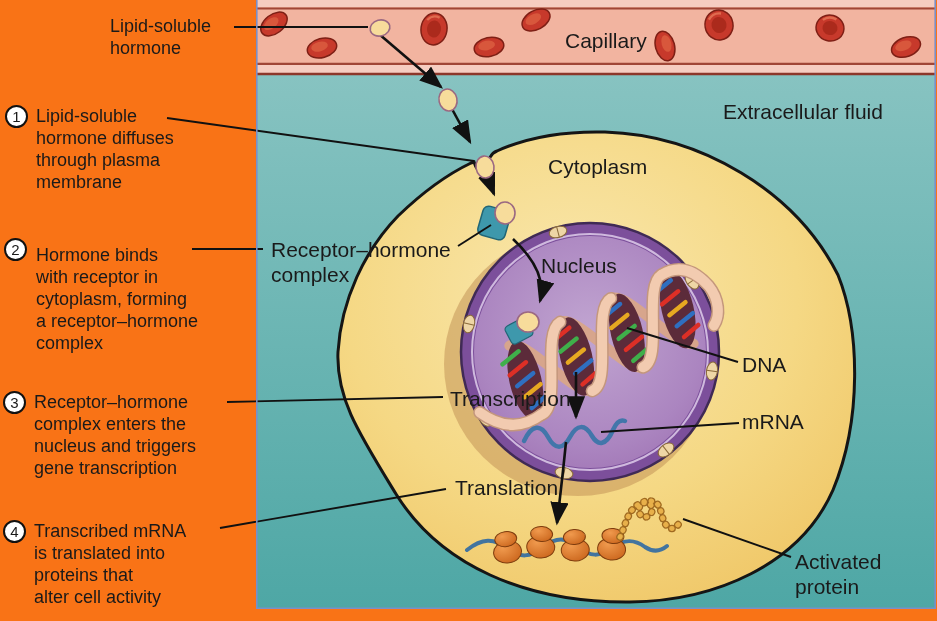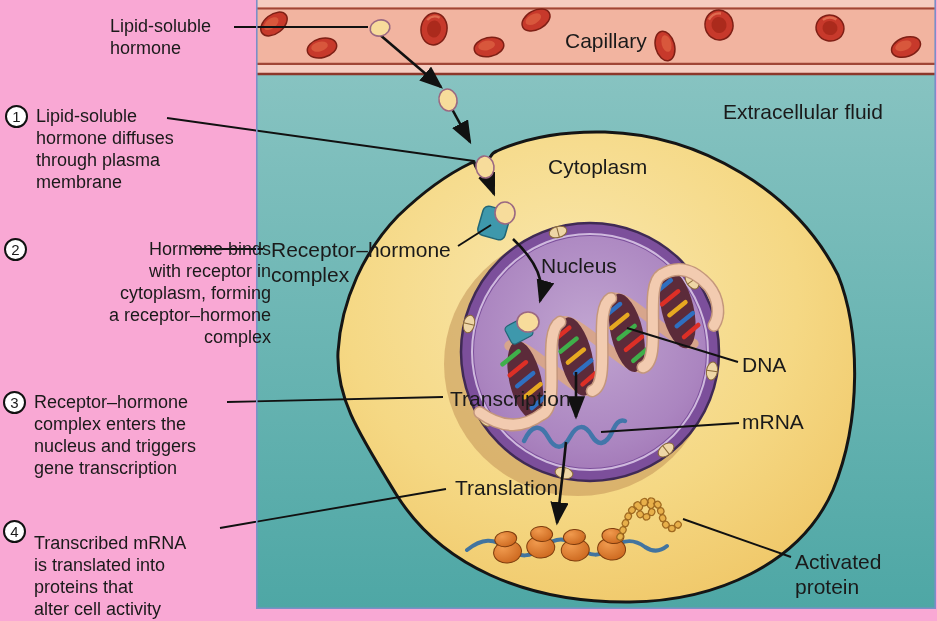--- a/index.html
+++ b/index.html
@@ -1,17 +1,17 @@
 <!DOCTYPE html>
 <html><head>
 <meta charset="utf-8">
 <style>
   html,body{margin:0;padding:0;background:#ffffff;}
   .stage{
-    position:relative;width:937px;height:621px;background:#f9a8d4;overflow:hidden;
+    position:relative;width:937px;height:621px;background:#f97316;overflow:hidden;
     font-family:"Liberation Sans","DejaVu Sans",sans-serif;color:#1a1a1a;
   }
   .stage svg{position:absolute;left:0;top:0;}
   .lbl{position:absolute;font-size:21px;line-height:25px;white-space:pre-line;}
   .lbl.small{font-size:18px;line-height:22px;}
   .step-num{
     position:absolute;width:23px;height:23px;border:2px solid #111;border-radius:50%;
     box-sizing:border-box;font-size:15px;line-height:19px;text-align:center;background:#fff;
   }
   .step-text{position:absolute;font-size:18px;line-height:22px;white-space:pre-line;width:235px;}
@@ -302,31 +302,31 @@
 <div class="lbl ml" style="left:795px;top:549px;">Activated
 protein</div>
 
 <div class="step-num" style="left:5px;top:105px;">1</div>
 <div class="step-text" style="left:36px;top:105px;">Lipid-soluble
 hormone diffuses
 through plasma
 membrane</div>
 
 <div class="step-num" style="left:4px;top:238px;">2</div>
-<div class="step-text" style="left:36px;top:238px;text-align:right;">Hormone binds
+<div class="step-text" style="left:36px;top:244px;">Hormone binds
 with receptor in
 cytoplasm, forming
 a receptor–hormone
 complex</div>
 
 <div class="step-num" style="left:3px;top:391px;">3</div>
 <div class="step-text" style="left:34px;top:391px;">Receptor–hormone
 complex enters the
 nucleus and triggers
 gene transcription</div>
 
 <div class="step-num" style="left:3px;top:520px;">4</div>
-<div class="step-text" style="left:34px;top:520px;margin-top:12px;">Transcribed mRNA
+<div class="step-text" style="left:34px;top:520px;">Transcribed mRNA
 is translated into
 proteins that
 alter cell activity</div>
 
 </div>
 
 </body></html>

